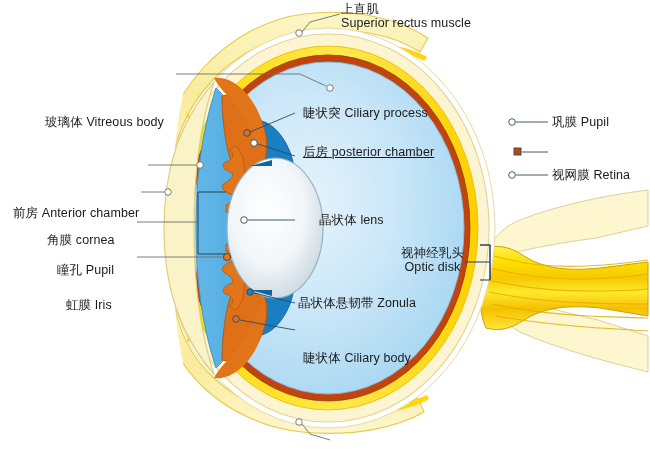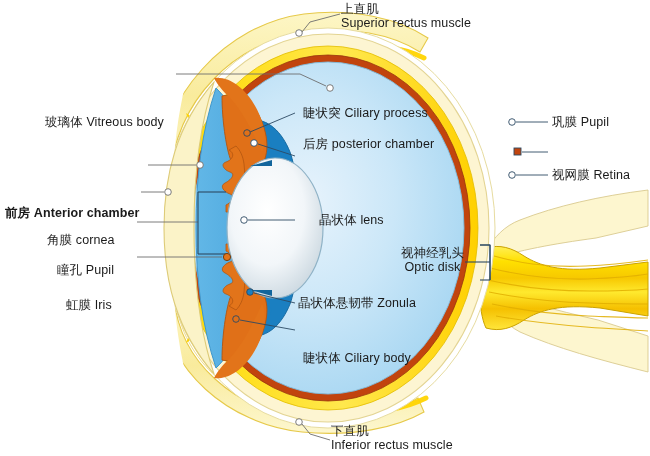--- a/index.html
+++ b/index.html
@@ -244,21 +244,21 @@
   <div class="lbl two-line" style="left:341px; top:2px;">
     <span class="cn">上直肌</span><br>
     <span>Superior rectus muscle</span>
   </div>
 
   <div class="lbl lbl-left" style="left:45px; top:66px;">
     <span class="cn">玻璃体</span>
     <span>Vitreous body</span>
   </div>
 
-  <div class="lbl lbl-left" style="left:5px; top:157px;font-weight:bold;">
+  <div class="lbl lbl-left" style="left:13px; top:157px;">
     <span class="cn">前房</span>
     <span>Anterior chamber</span>
   </div>
 
   <div class="lbl lbl-left" style="left:47px; top:184px;text-align:center;">
     <span class="cn">角膜</span>
     <span>cornea</span>
   </div>
 
   <div class="lbl lbl-left" style="left:57px; top:214px;">
@@ -269,21 +269,21 @@
   <div class="lbl lbl-left" style="left:66px; top:249px;">
     <span class="cn">虹膜</span>
     <span>Iris</span>
   </div>
 
   <div class="lbl" style="left:303px; top:105px;">
     <span class="cn">睫状突</span>
     <span>Ciliary process</span>
   </div>
 
-  <div class="lbl" style="left:303px; top:136px;">
+  <div class="lbl" style="left:303px; top:144px;text-decoration:underline;">
     <span class="cn">后房</span>
     <span>posterior chamber</span>
   </div>
 
   <div class="lbl" style="left:303px; top:212px;margin-left:16px;">
     <span class="cn">晶状体</span>
     <span>lens</span>
   </div>
 
   <div class="lbl" style="left:298px; top:295px;">
@@ -305,18 +305,14 @@
     <span class="cn">巩膜</span>
     <span>Pupil</span>
   </div>
 
 
   <div class="lbl lbl-right" style="left:552px; top:167px;">
     <span class="cn">视网膜</span>
     <span>Retina</span>
   </div>
 
-  <div class="lbl two-line" style="left:331px; top:424px;">
-    <span class="cn">下直肌</span><br>
-    <span>Inferior rectus muscle</span>
-  </div>
 
 </div>
 
 </body></html>

